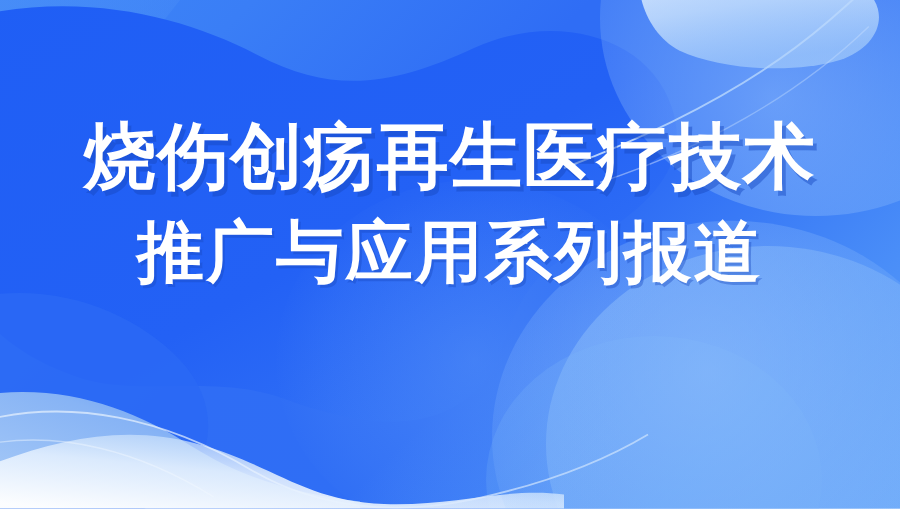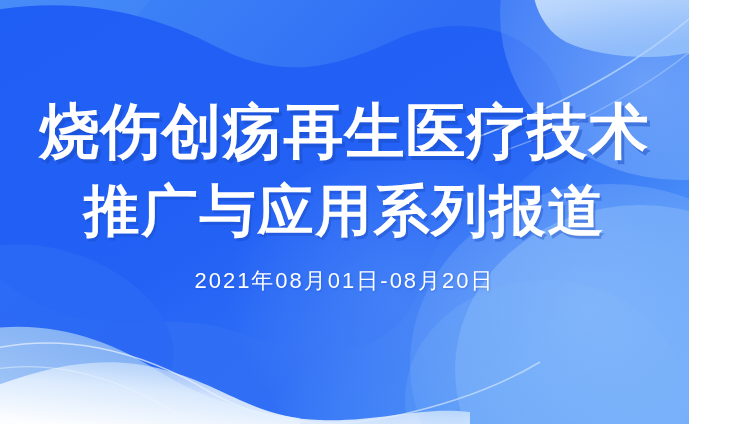--- a/index.html
+++ b/index.html
@@ -2,24 +2,24 @@
 <html><head>
 <meta charset="utf-8">
 <style>
   html, body {
     margin: 0;
     padding: 0;
     background: #ffffff;
   }
   #banner {
     position: relative;
-    width: 689px;
+    width: 750px;
     height: 424px;
     overflow: hidden;
-    font-family: Liberation Sans, sans-serif;
+    font-family: Liberation Serif, serif;
     background: linear-gradient(135deg, #3d86f7 0%, #3a7ef6 18%, #2f6df5 42%, #2f6ef5 60%, #4a8ef8 82%, #62a3f9 100%);
   }
 
   
   .bg-layer {
     position: absolute;
     inset: 0;
     width: 750px;
     height: 424px;
     pointer-events: none;
@@ -188,16 +188,15 @@
     </svg>
 
     <div class="glow glow-tr"></div>
     <div class="glow glow-br"></div>
     <div class="glow glow-mid"></div>
   </div>
 
   <div class="content">
     <div class="title">烧伤创疡再生医疗技术</div>
     <div class="subtitle">推广与应用系列报道</div>
-    <div class="daterange">2021年08月01日-08月20日</div>
   </div>
 
 </div>
 
 </body></html>

